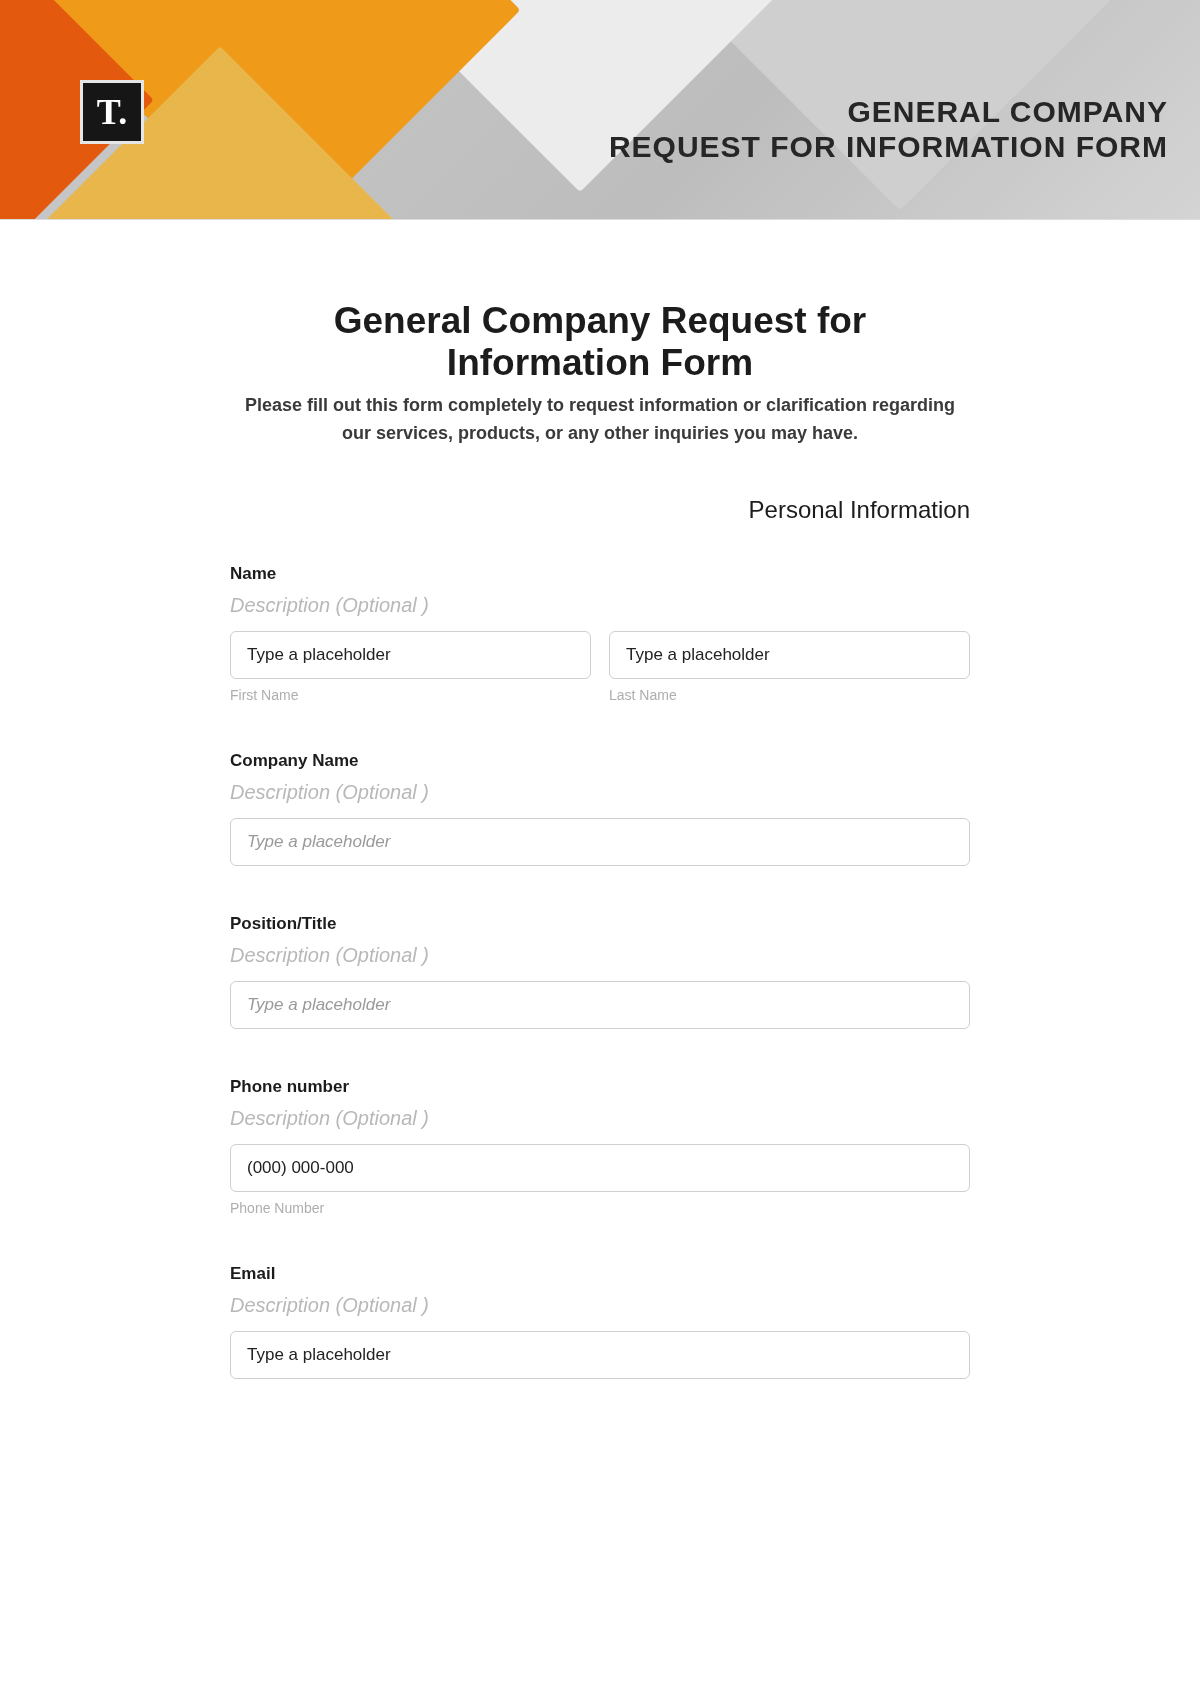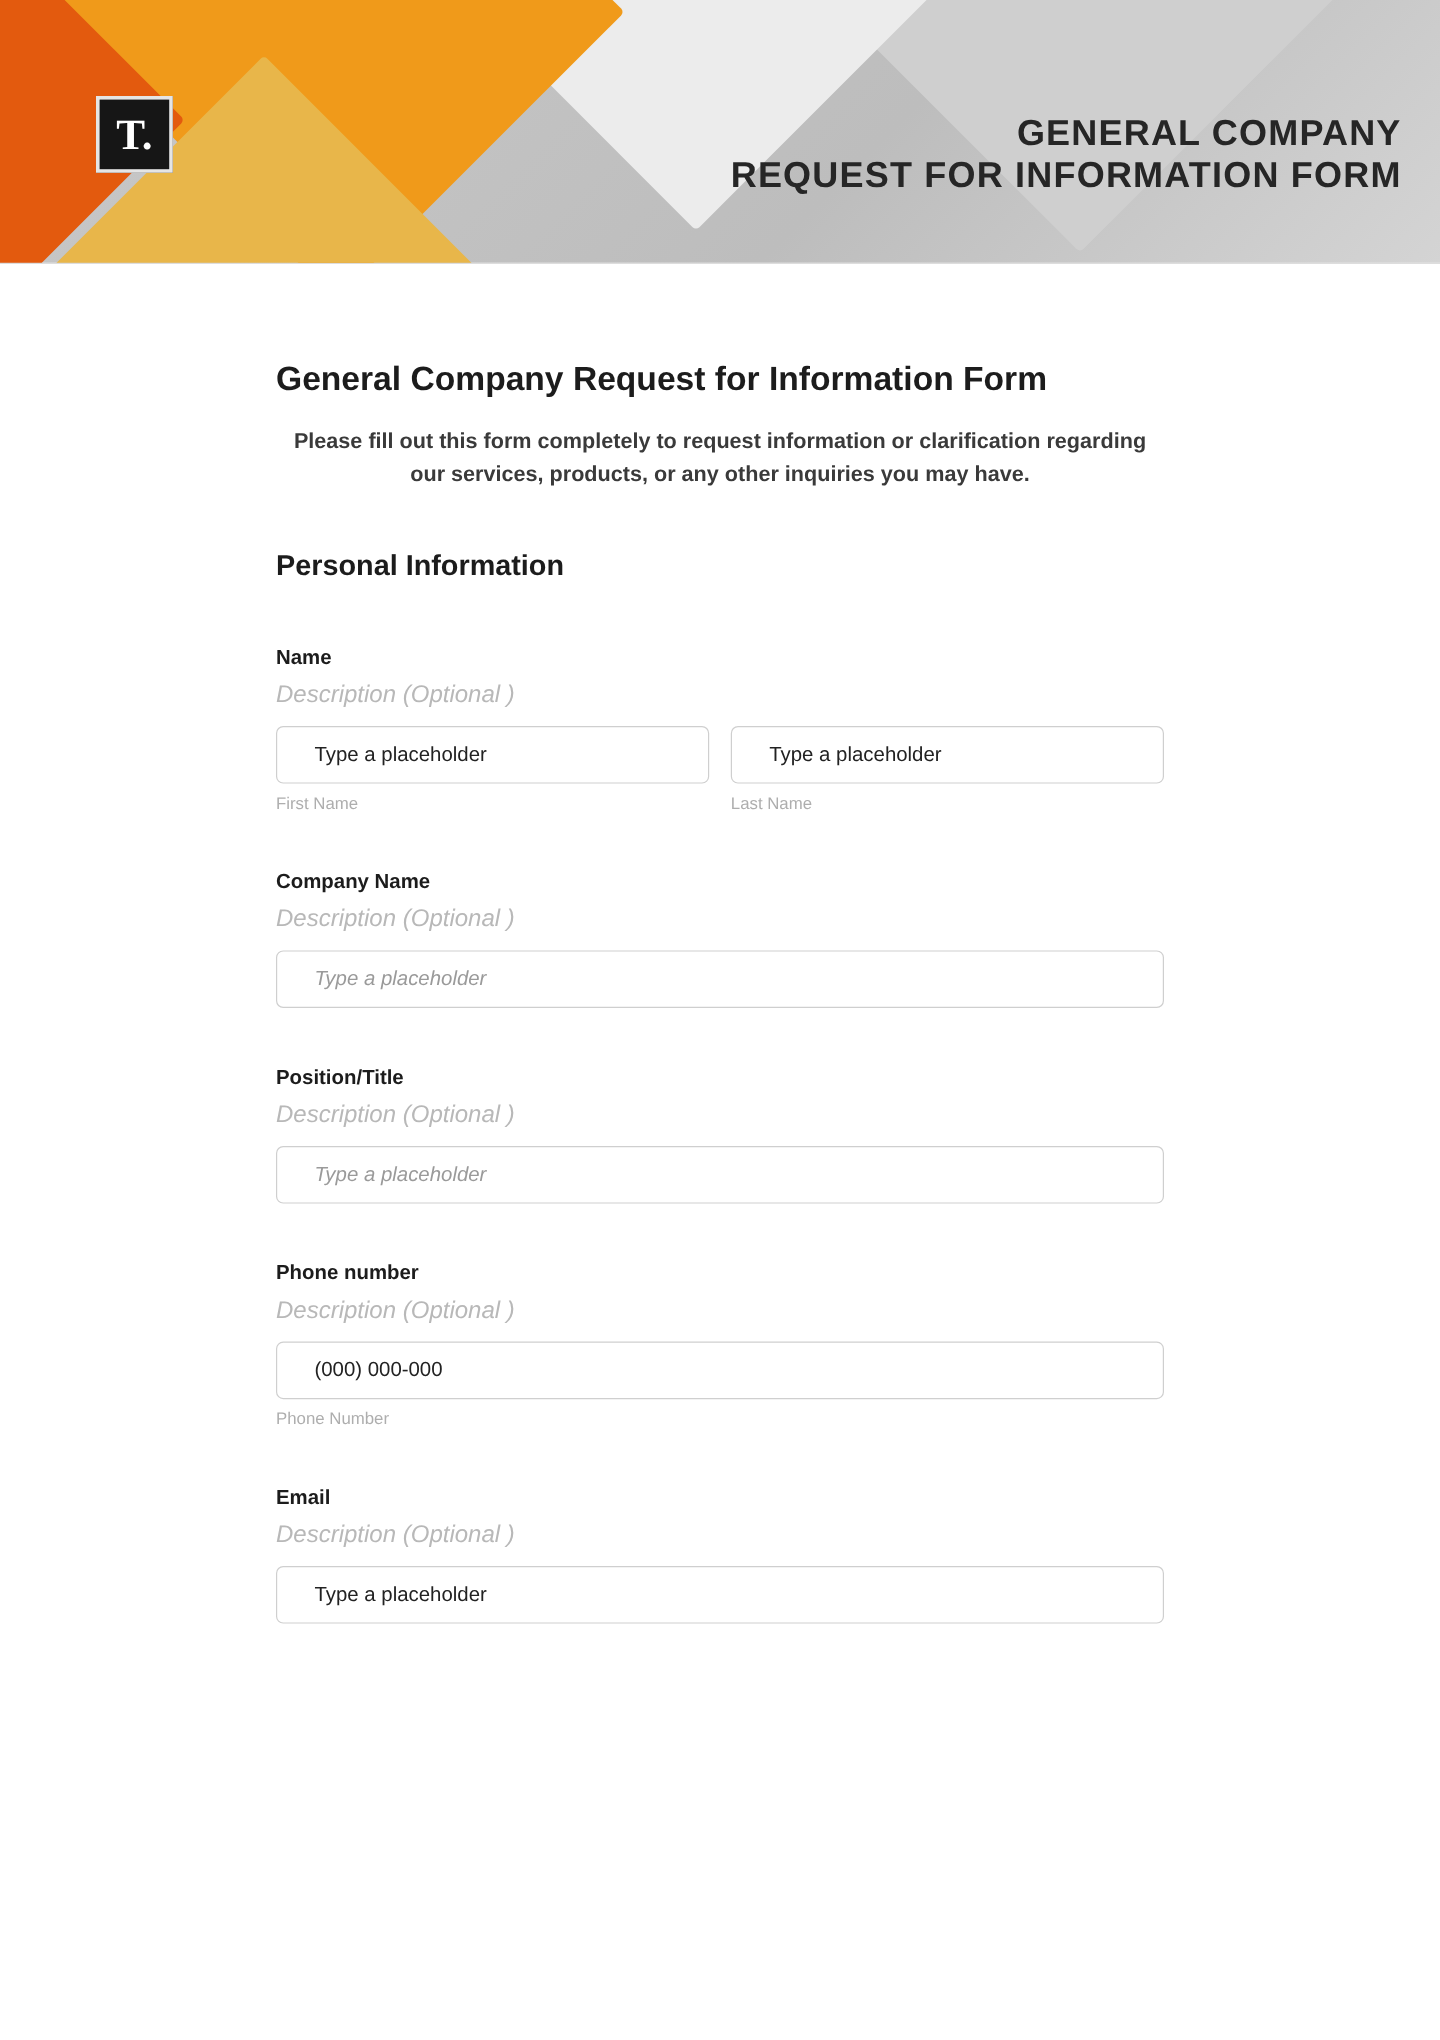--- a/index.html
+++ b/index.html
@@ -62,38 +62,40 @@
     border-top: 2px solid #8aa9ff;
     padding-top: 4px;
   }
 
   .content {
     max-width: 820px;
     margin: 0 auto;
     padding: 80px 40px 60px;
   }
   .page-title {
-    font-size: 28px;
+    font-size: 37px;
     font-weight: 800;
     color: #1c1c1c;
-    margin-bottom: 22px;
+    margin-bottom: 8px;
+    text-align: center;
   }
   .page-desc {
     font-size: 18px;
     color: #3a3a3a;
     text-align: center;
     line-height: 1.55;
     margin-bottom: 48px;
     font-weight: bold;
   }
   .section-title {
     font-size: 24px;
-    font-weight: 700;
+    font-weight: 400;
     color: #1c1c1c;
-    margin-bottom: 52px;
+    margin-bottom: 40px;
+    text-align: right;
   }
   .field { margin-bottom: 48px; }
   .field-label {
     font-size: 17px;
     font-weight: 700;
     color: #1c1c1c;
     margin-bottom: 10px;
   }
   .field-desc {
     font-size: 20px;
@@ -101,21 +103,21 @@
     color: #b8b8b8;
     margin-bottom: 14px;
   }
   .row { display: flex; gap: 18px; }
   .col { flex: 1; }
   .input {
     width: 100%;
     height: 48px;
     border: 1px solid #cfcfcf;
     border-radius: 6px;
-    padding: 0 31px;
+    padding: 0 16px;
     font-size: 17px;
     color: #222;
     background: #fff;
   }
   .input::placeholder { color: #9a9a9a; font-style: italic; }
   .input.strong::placeholder { font-style: normal; color: #222; }
   .sublabel {
     font-size: 14px;
     color: #aeaeae;
     margin-top: 8px;

